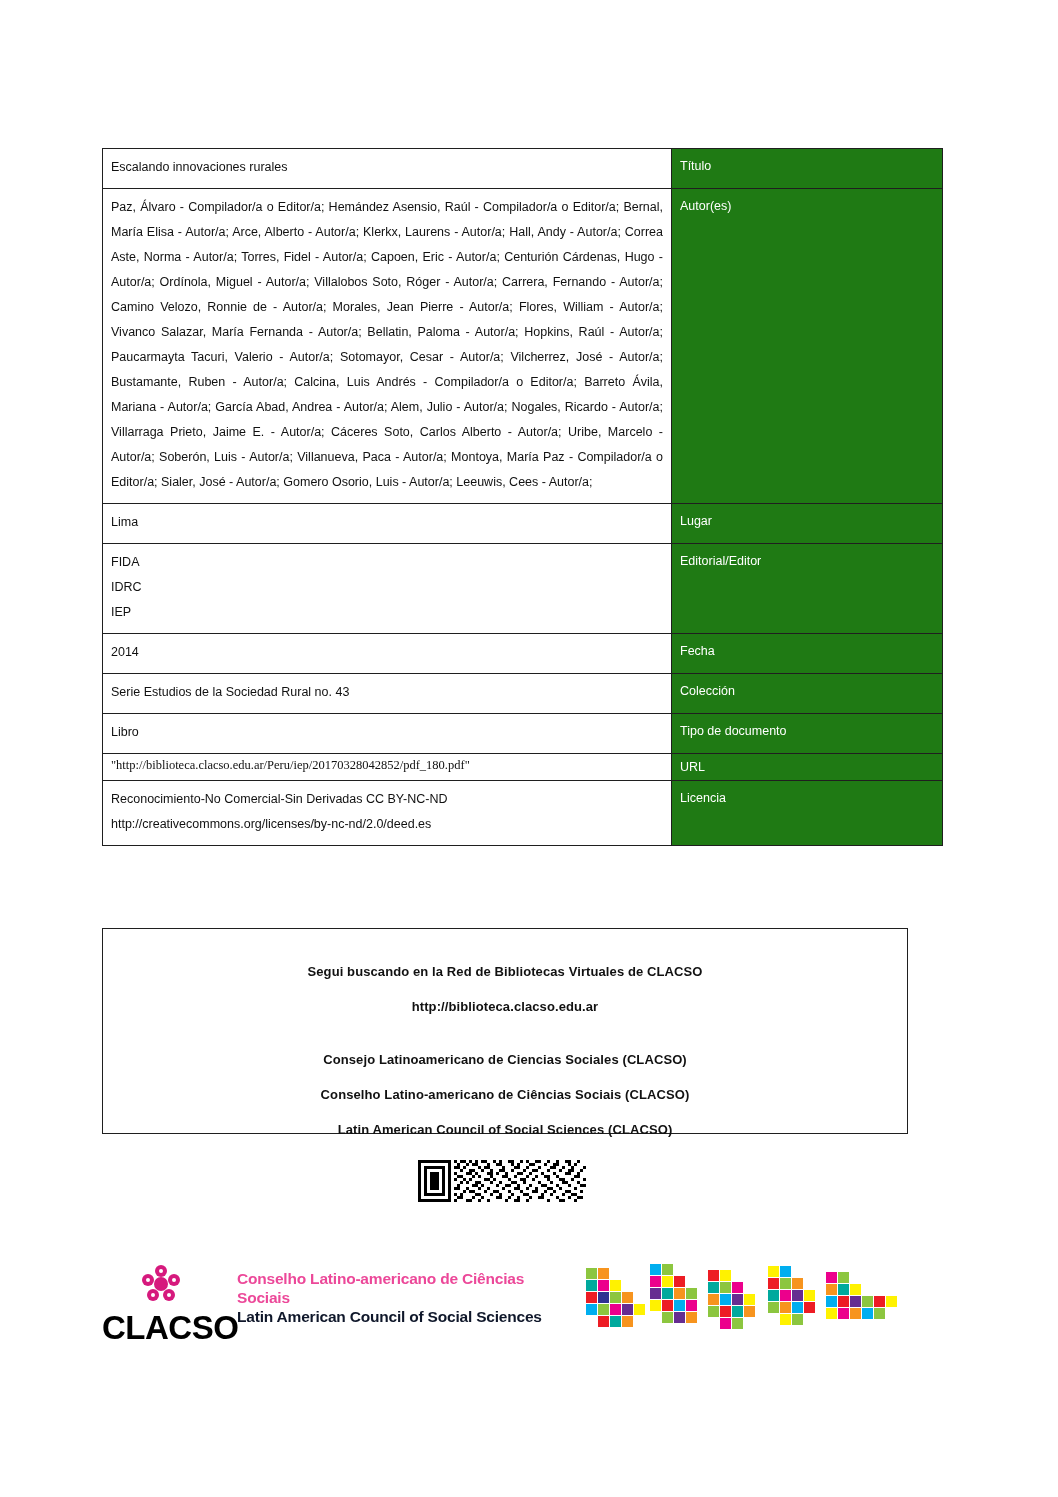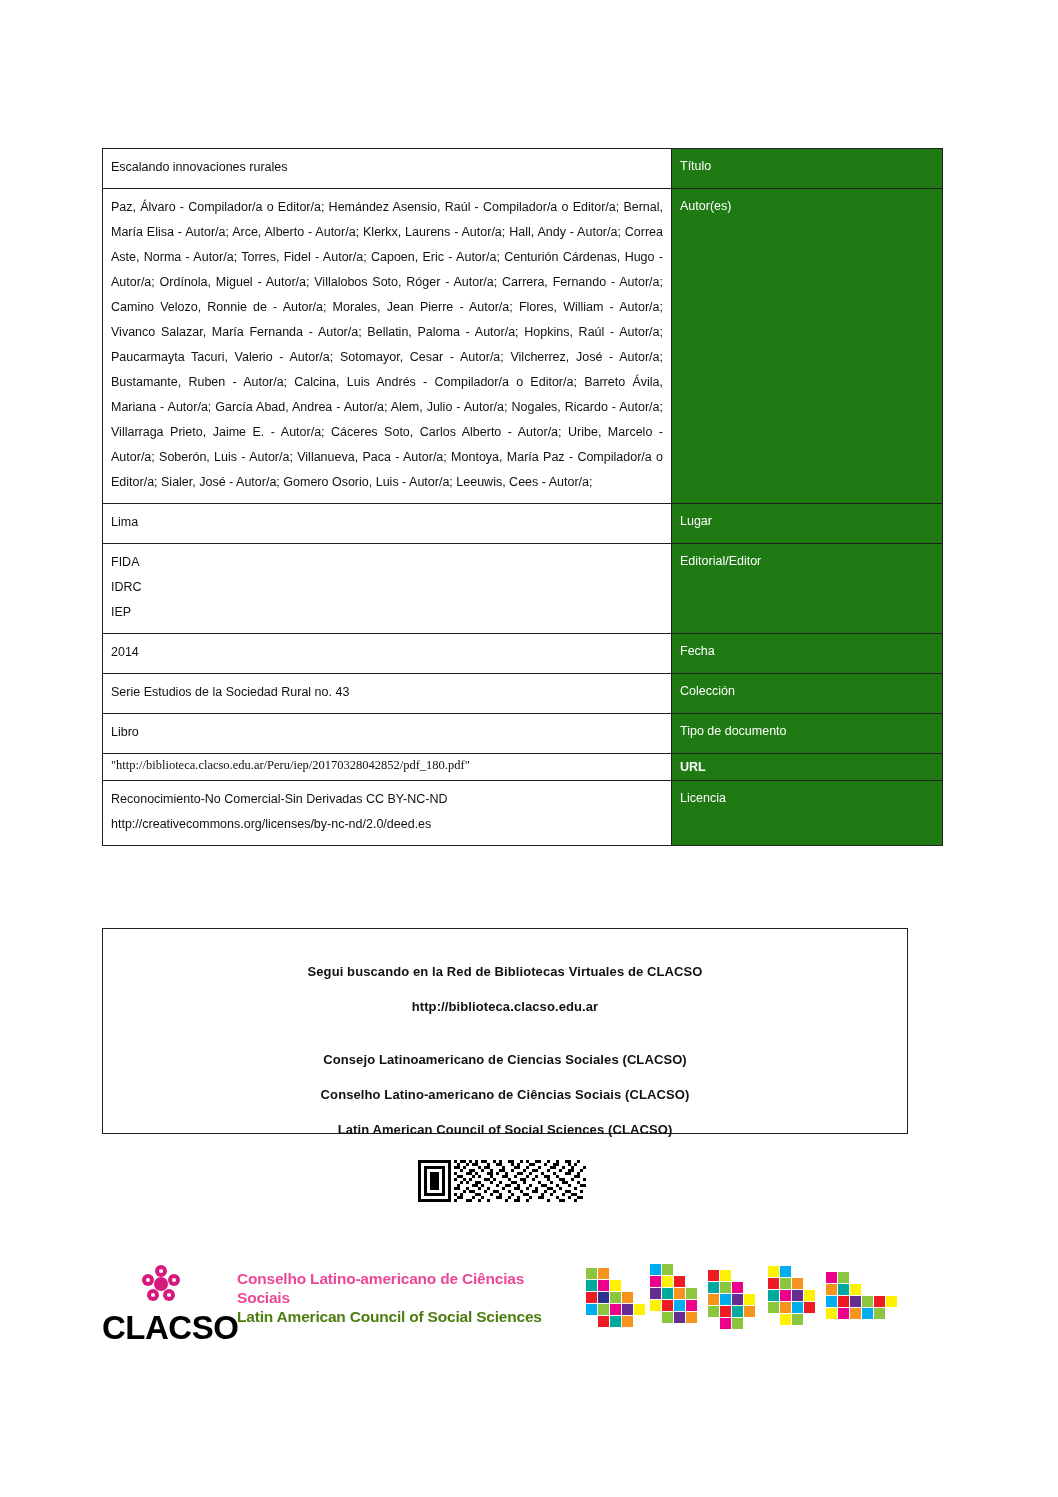--- a/index.html
+++ b/index.html
@@ -59,21 +59,20 @@
     padding-top: 5px;
   }
   .meta-table td.url-cell {
     padding-top: 4px;
     padding-bottom: 4px;
     line-height: 14px;
   }
   .meta-table td.label.url-label {
     padding-top: 4px;
     padding-bottom: 4px;
-    font-weight: bold;
   }
   .authors {
     text-align: justify;
     line-height: 25px;
   }
 
   
   .promo-box {
     position: absolute;
     left: 102px;
@@ -147,21 +146,21 @@
   }
   .council-text div {
     font-family: "Liberation Sans", sans-serif;
     font-weight: bold;
     font-size: 15.5px;
     line-height: 19px;
     letter-spacing: -0.2px;
   }
   .ct1 { color: #4d4d4d; }
   .ct2 { color: #ec4899; }
-  .ct3 { color: #4d7c0f; }
+  .ct3 { color: #0f172a; }
   .mosaic {
     position: absolute;
     left: 480px;
     top: 5px;
     width: 326px;
     height: 82px;
   }
 </style>
 </head>
 <body>

